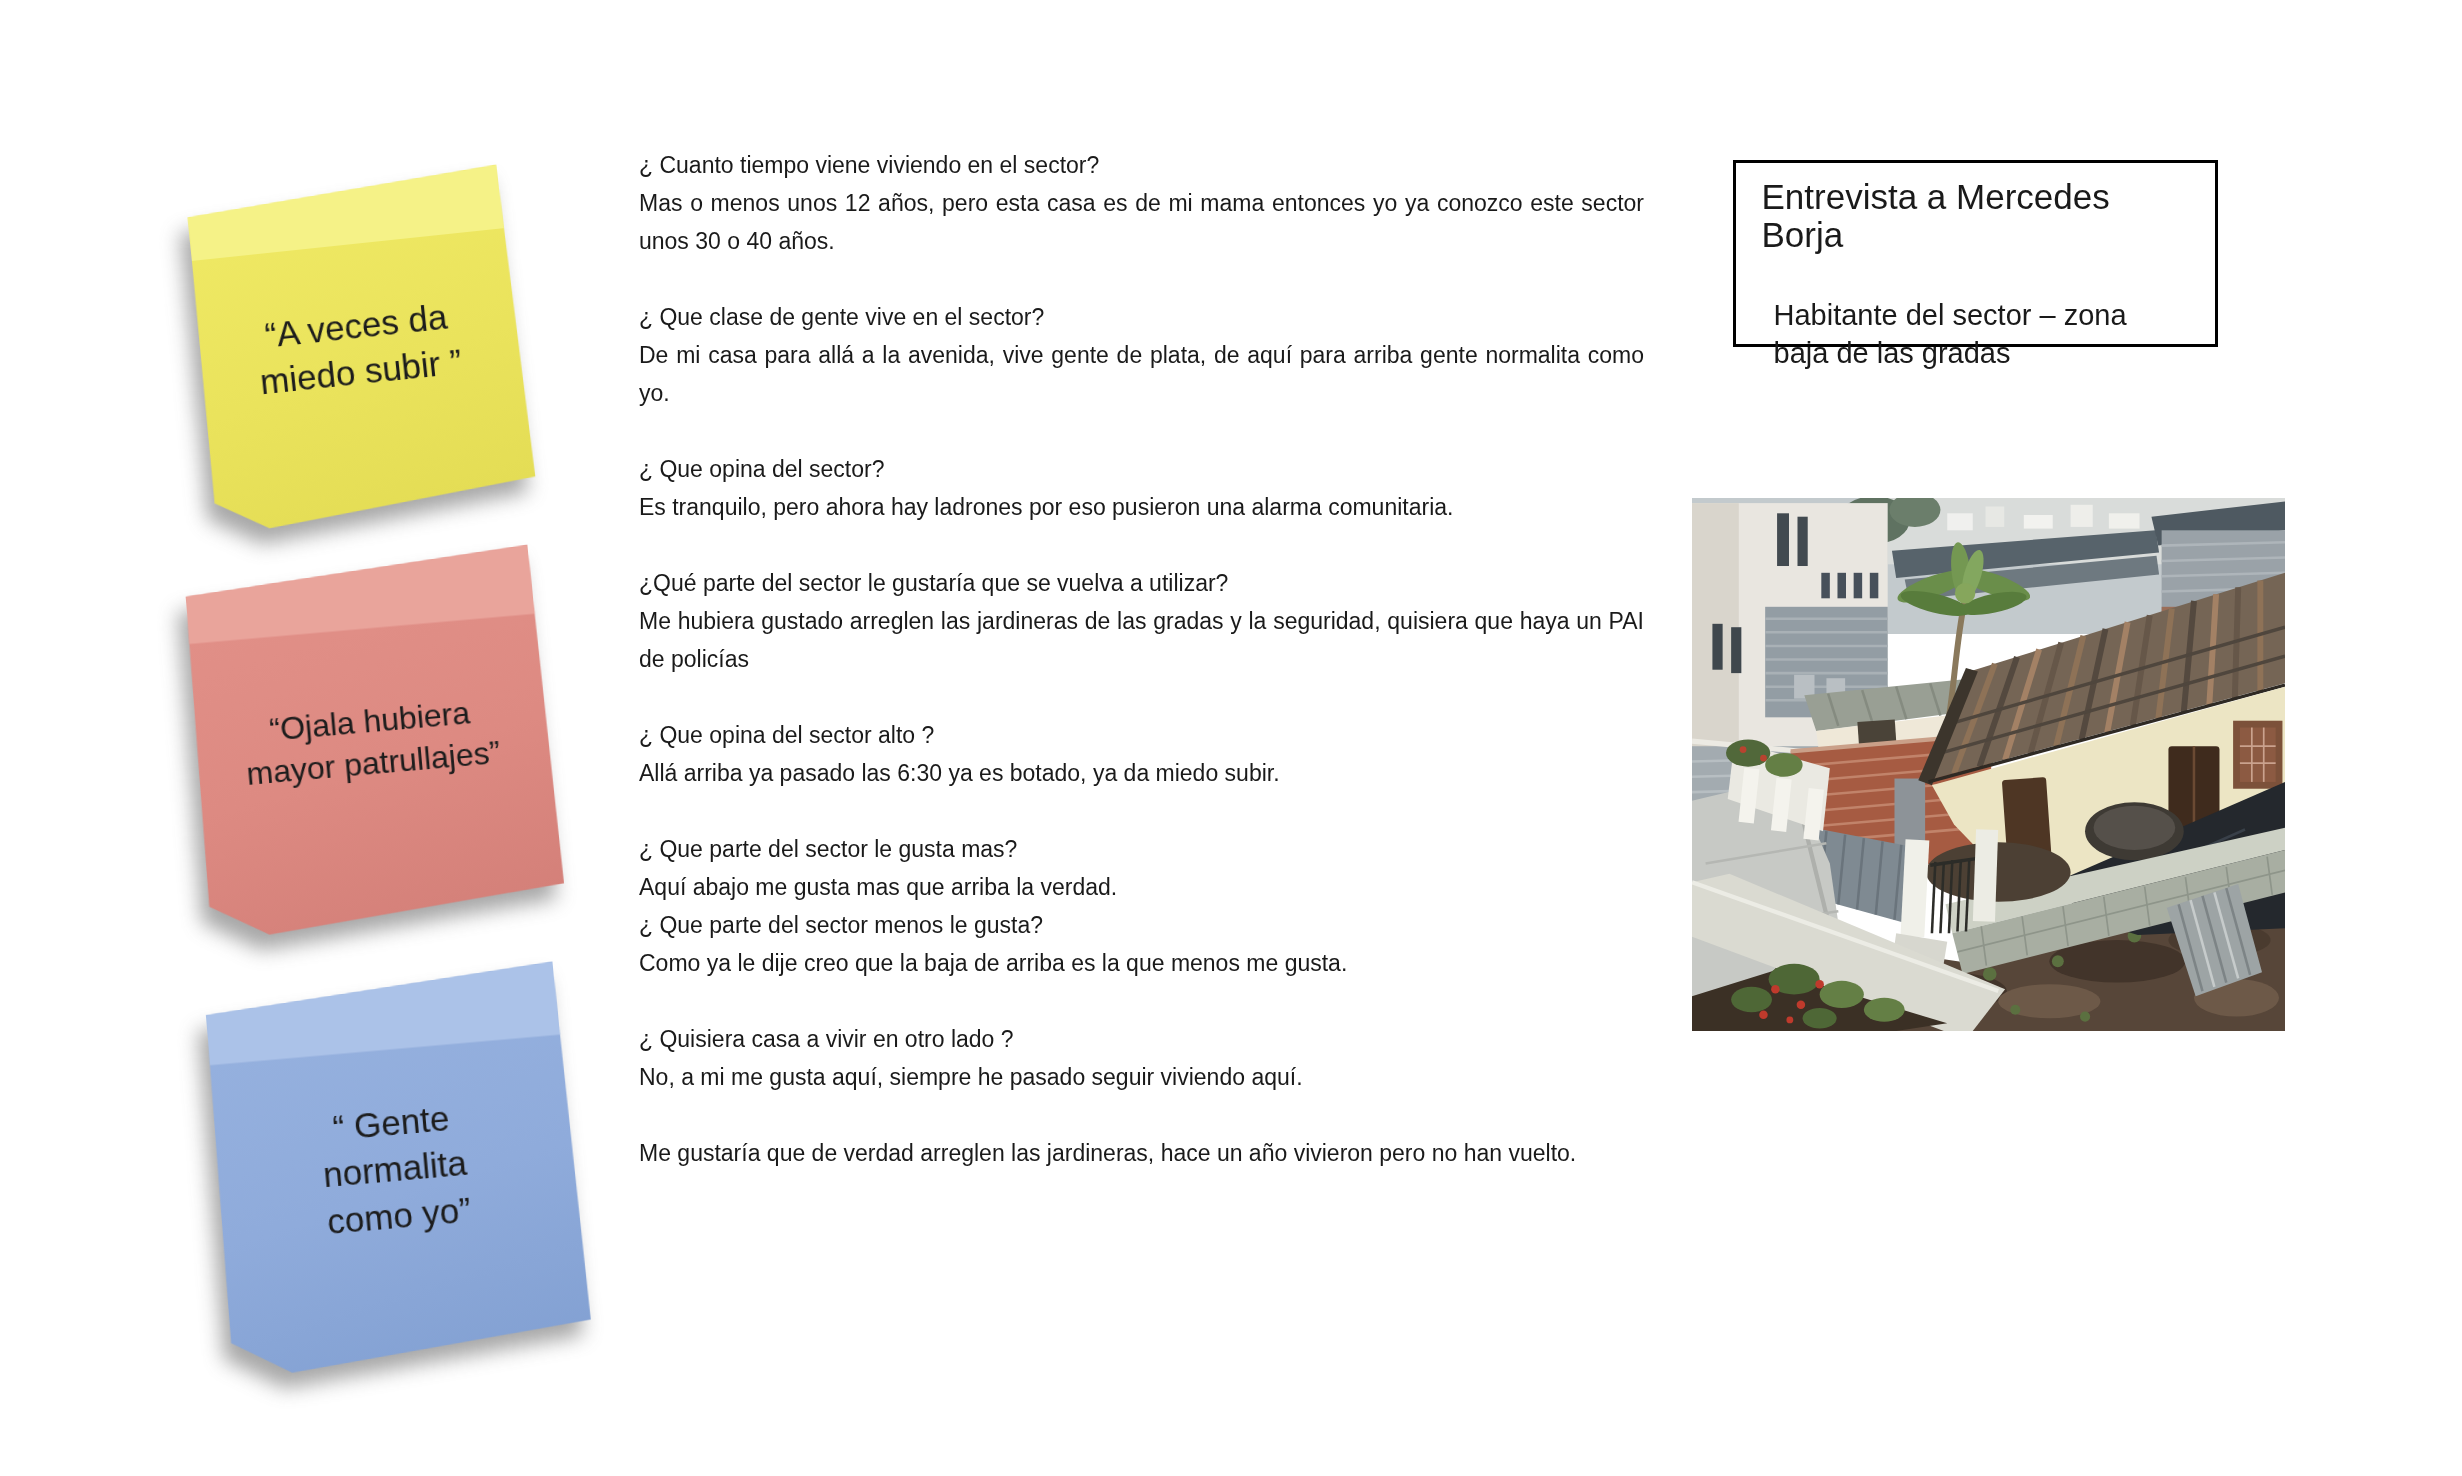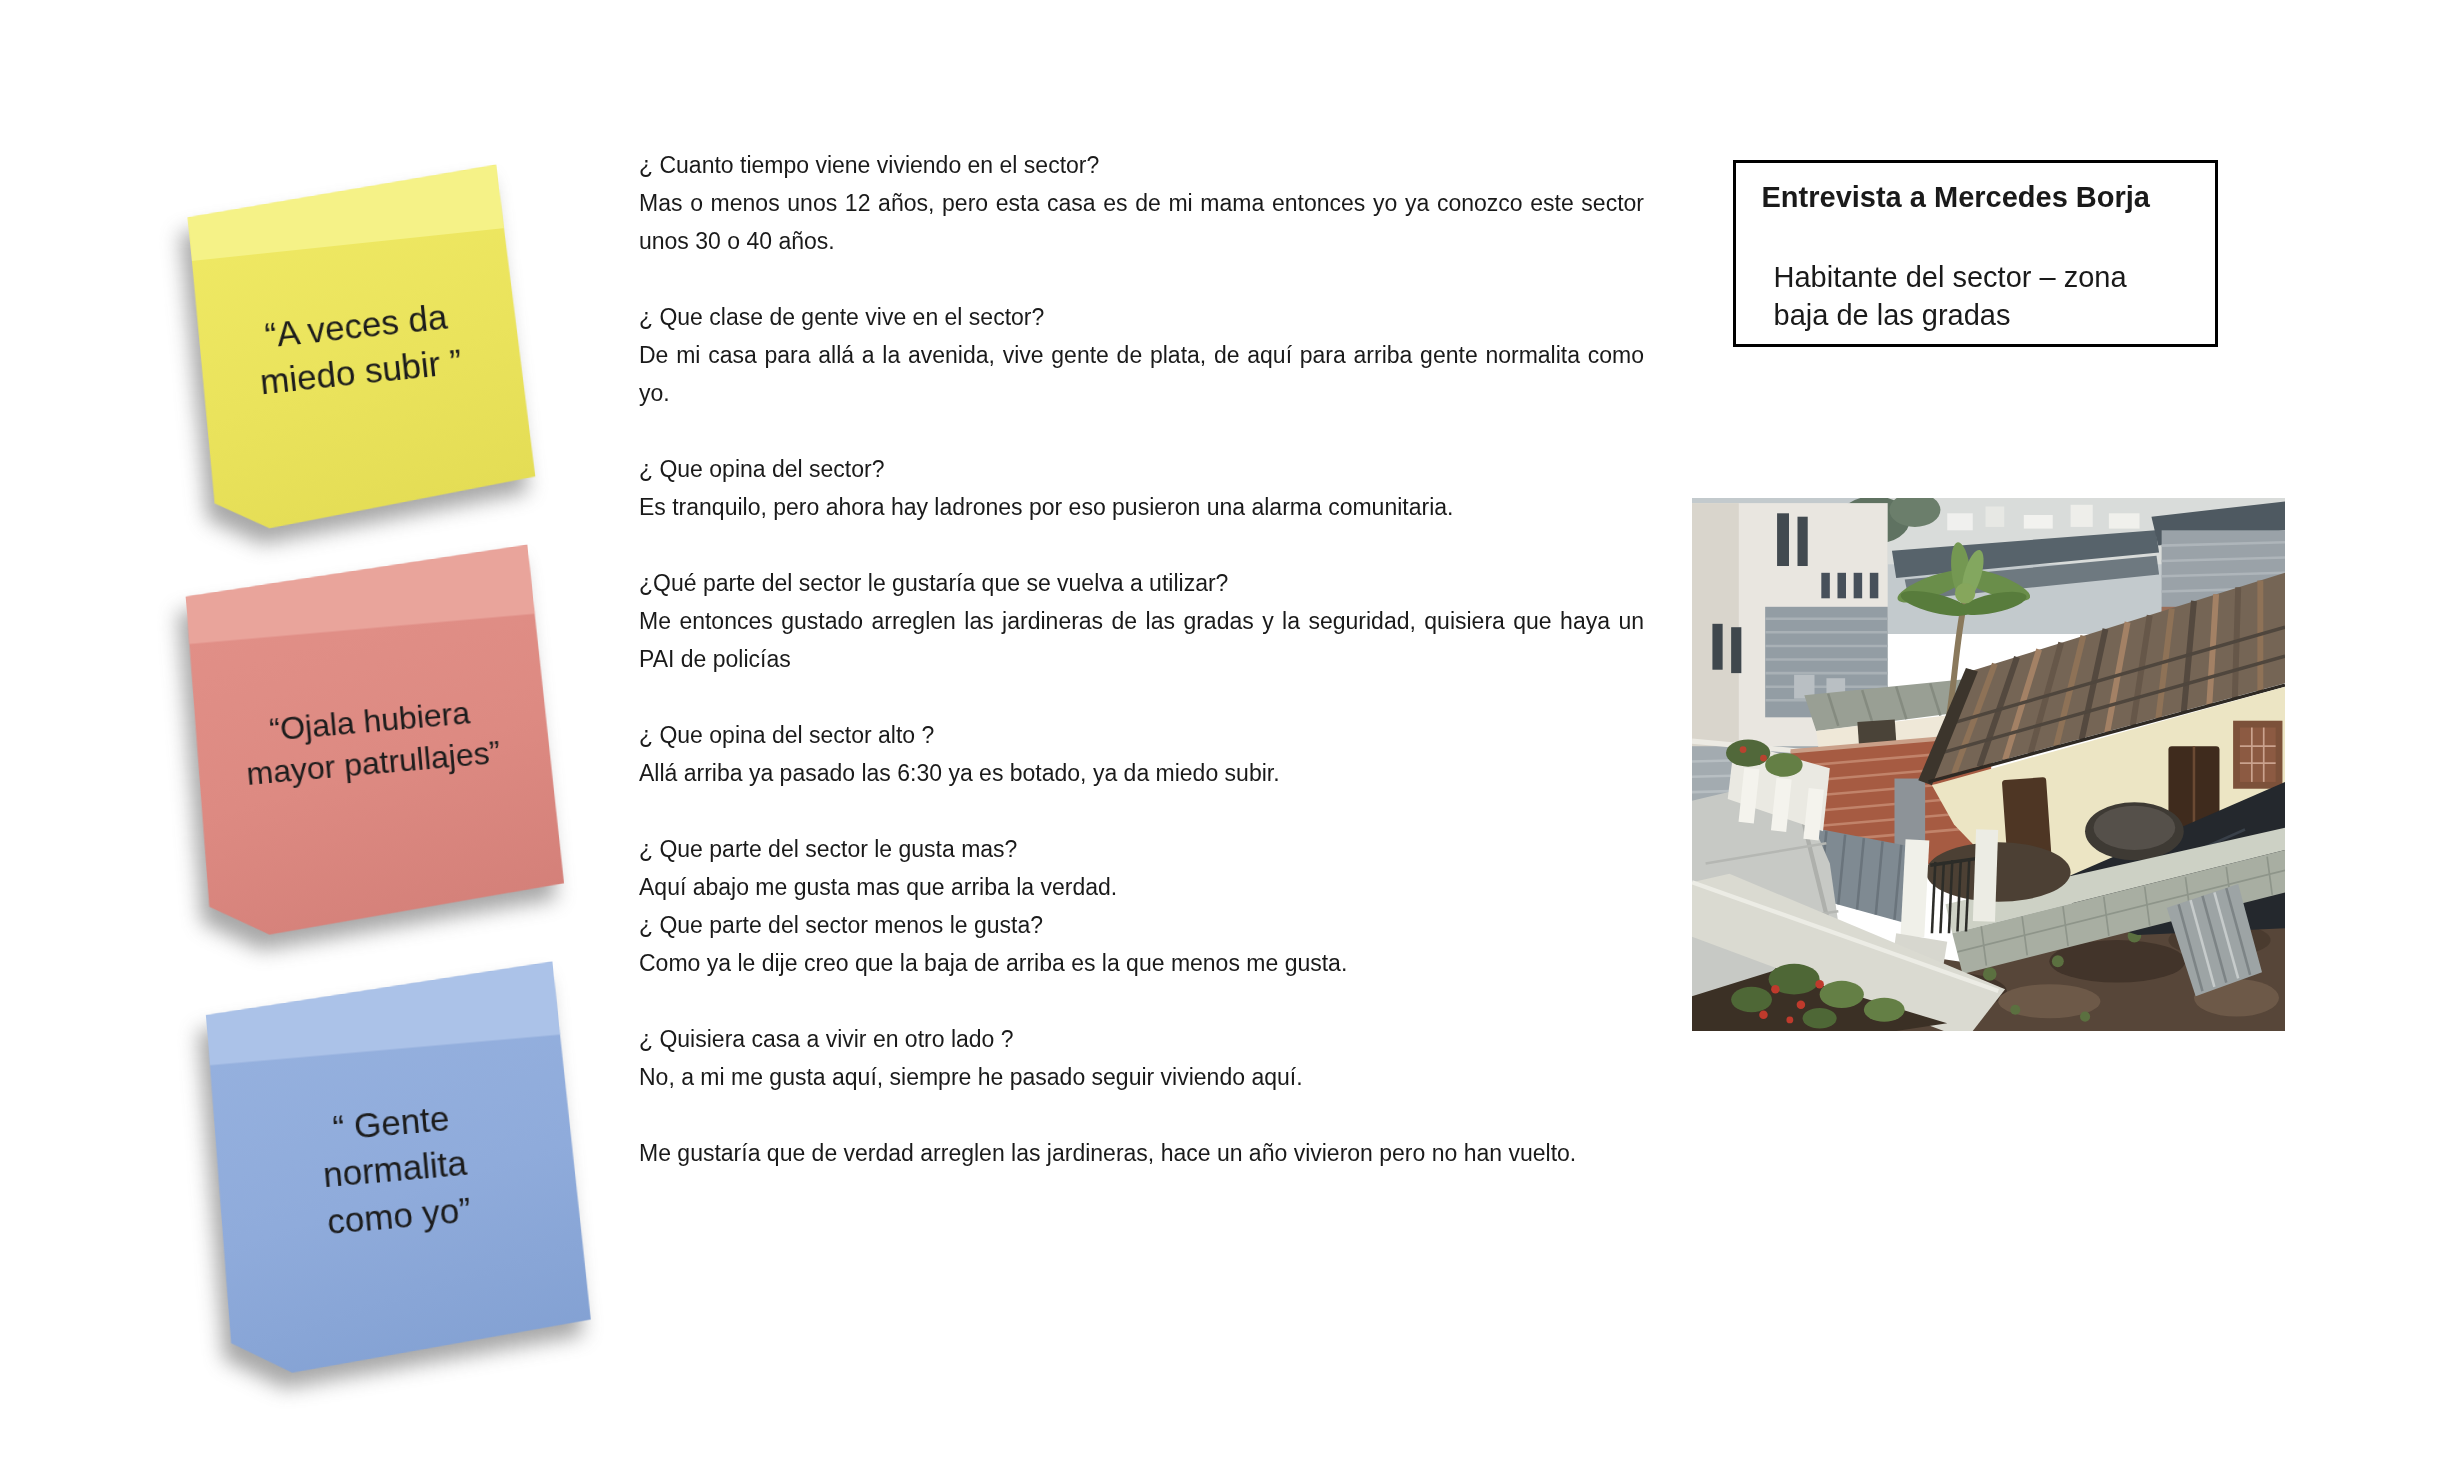--- a/index.html
+++ b/index.html
@@ -44,21 +44,21 @@
   .qa-group{margin:0 0 38px 0;}
   .qa-col p{margin:0;}
   .q{text-align:left;}
   .a{text-align:justify;}
   
   .info-box{
     position:absolute;left:1733px;top:160px;width:485px;height:187px;
     border:3.4px solid #000000;box-sizing:border-box;background:#ffffff;
     padding:15.3px 24px 0 25.5px;
   }
-  .info-title{margin:0 0 42px 0;font-size:29px;line-height:38px;font-weight:bold;}
+  .info-title{margin:0 0 42px 0;font-size:35px;line-height:38px;font-weight:normal;}
   .info-sub{margin:12px;font-size:29px;line-height:38px;width:400px;}
   
   .photo{position:absolute;left:1692px;top:498px;width:593px;height:533px;}
 </style>
 </head>
 <body>
 
 <div class="slide">
 
   <div class="note note-yellow">
@@ -94,21 +94,21 @@
     <div class="qa-group">
       <p class="q">¿ Que clase de gente vive en el sector?</p>
       <p class="a">De mi casa para allá a la avenida, vive gente de plata, de aquí para arriba gente normalita como yo.</p>
     </div>
     <div class="qa-group">
       <p class="q">¿ Que opina del sector?</p>
       <p class="a">Es tranquilo, pero ahora hay ladrones por eso pusieron una alarma comunitaria.</p>
     </div>
     <div class="qa-group">
       <p class="q">¿Qué parte del sector le gustaría que se vuelva a utilizar?</p>
-      <p class="a">Me entonces gustado arreglen las jardineras de las gradas y la seguridad, quisiera que haya un PAI de policías</p>
+      <p class="a">Me hubiera gustado arreglen las jardineras de las gradas y la seguridad, quisiera que haya un PAI de policías</p>
     </div>
     <div class="qa-group">
       <p class="q">¿ Que opina del sector alto ?</p>
       <p class="a">Allá arriba ya pasado las 6:30 ya es botado, ya da miedo subir.</p>
     </div>
     <div class="qa-group">
       <p class="q">¿ Que parte del sector le gusta mas?</p>
       <p class="a">Aquí abajo me gusta mas que arriba la verdad.</p>
       <p class="q">¿ Que parte del sector menos le gusta?</p>
       <p class="a">Como ya le dije creo que la baja de arriba es la que menos me gusta.</p>

